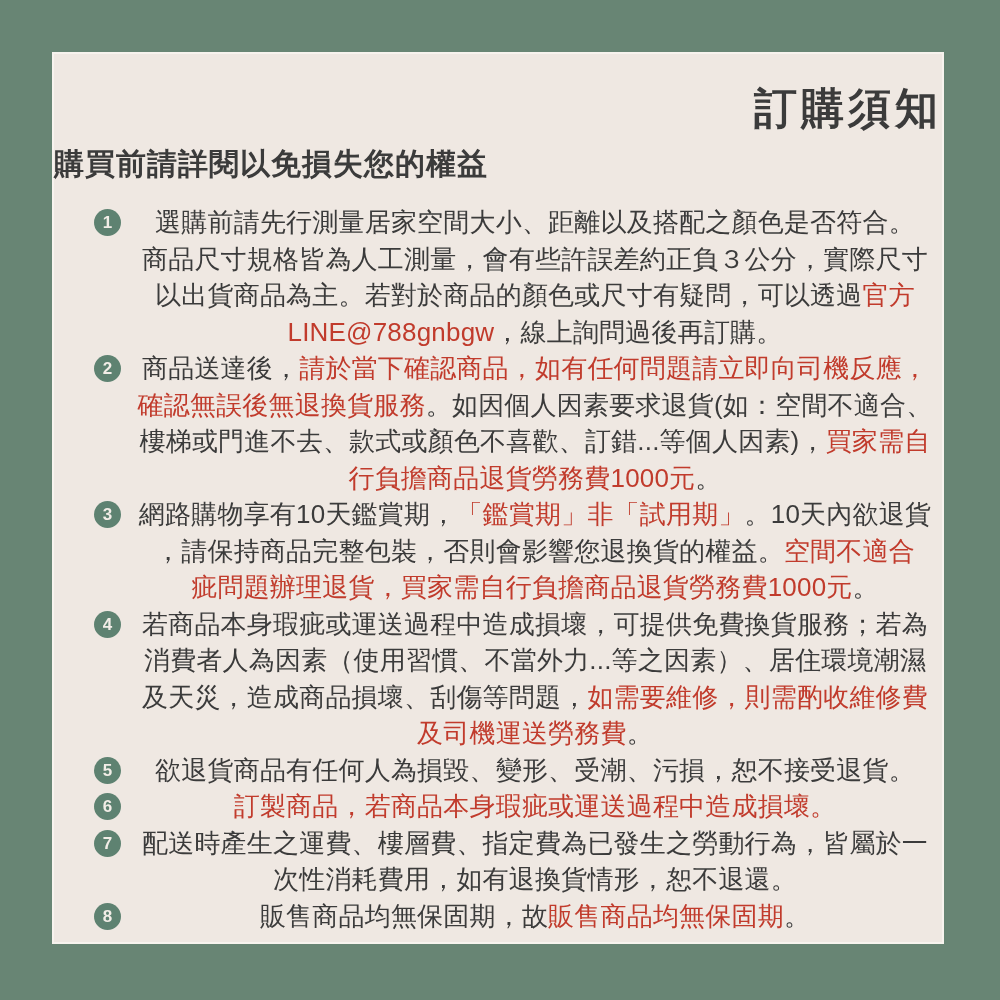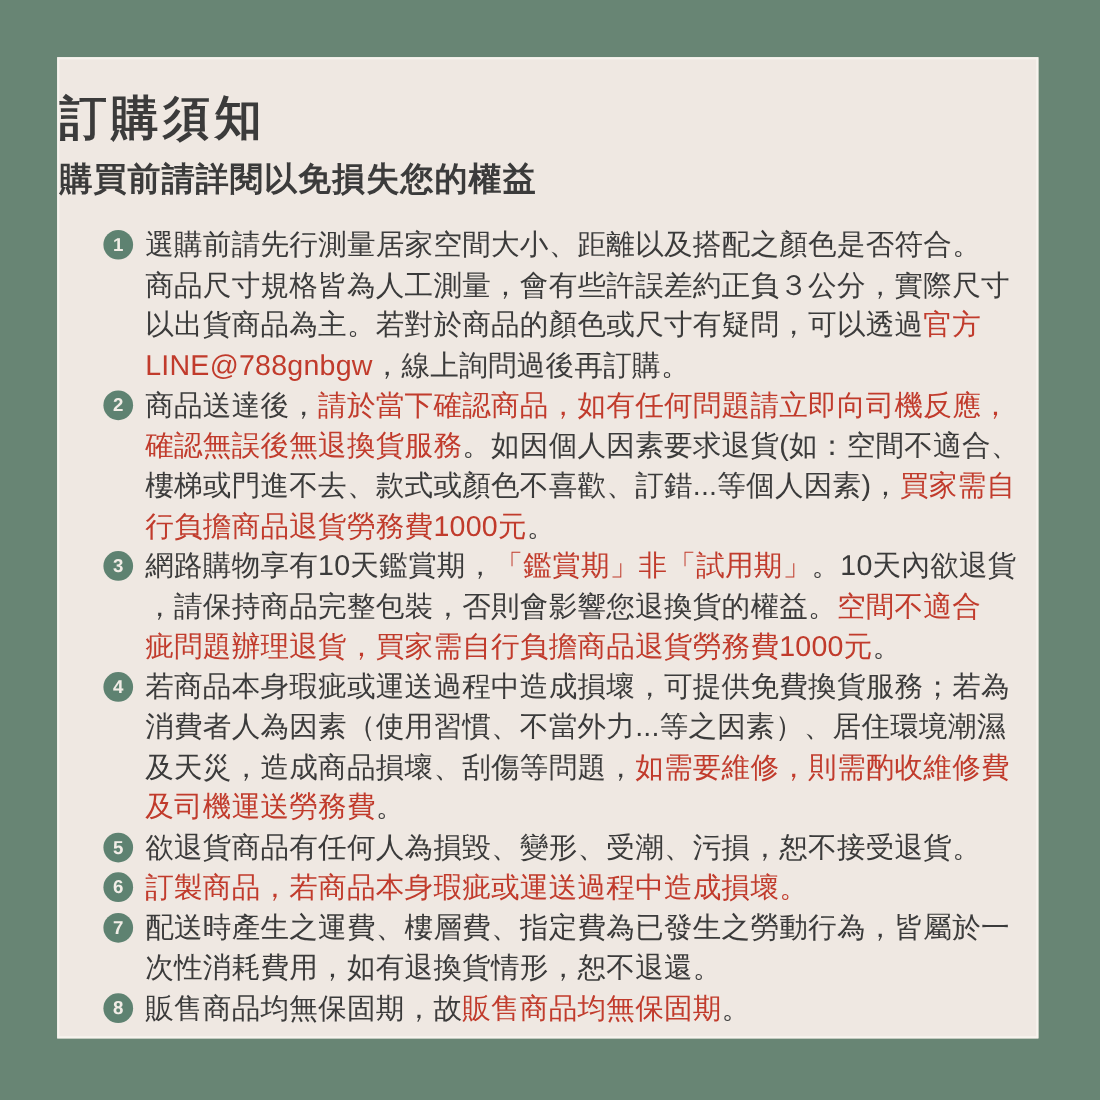--- a/index.html
+++ b/index.html
@@ -26,21 +26,21 @@
   }
   .panel {
     position: absolute;
     left: 52px; top: 52px;
     width: 892px; height: 892px;
     background: var(--panel);
     border: 2px solid var(--panel-edge);
   }
   .title {
     margin: 30px 0 0 0;
-    text-align: left;
+    text-align: right;
     font-size: 43px;
     font-weight: 900;
     color: var(--ink);
     letter-spacing: 4px;
     line-height: 1.15;
   }
   .subtitle {
     margin: 13px 0 0 0;
     text-align: left;
     font-size: 30px;
@@ -72,20 +72,21 @@
   }
   .item-text {
     width: 806px;
     margin-left: 11px;
     font-size: 26px;
     font-weight: 500;
     line-height: 36.5px;
     letter-spacing: 0.2px;
     color: var(--ink);
     white-space: pre-wrap;
+    text-align: center;
   }
   .item-text .red { color: var(--red); }
   .item-text .ink { color: var(--ink); }
 </style>
 </head>
 <body>
 
 <div class="frame">
   <div class="panel">
     <h1 class="title">訂購須知</h1>

